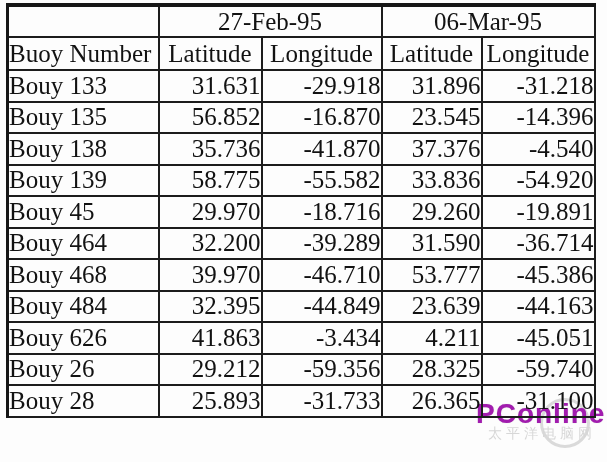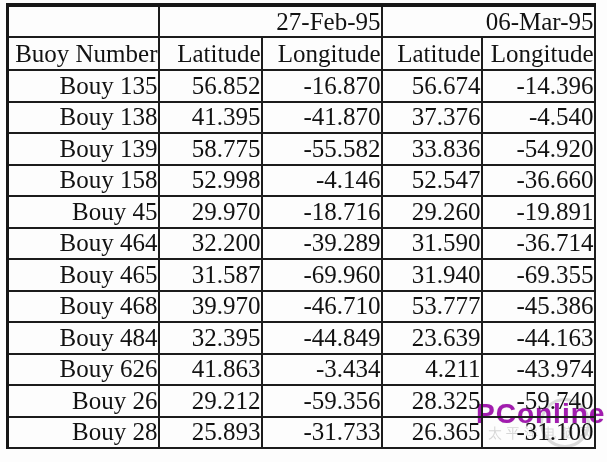--- a/index.html
+++ b/index.html
@@ -75,22 +75,22 @@
     color: #121212;
     padding: 0;
     white-space: nowrap;
     overflow: hidden;
     vertical-align: middle;
     background: transparent;
   }
   tr.dates-row { height: 32px; }
   tr.cols-row  { height: 33px; }
   tbody tr     { height: 31.5px; }
-  .cell-center { text-align: right; }
-  .c-buoy { text-align: right;  padding-left: 5px; }
+  .cell-center { text-align: center; }
+  .c-buoy { text-align: left;  padding-left: 5px; }
   .c-num  { text-align: right; padding-right: 9px; }
 </style>
 </head>
 <body>
 
 <div class="page">
 
   <div class="watermark">
     <div class="wm-circle"></div>
     <div class="wm-brand">PConline</div>
@@ -114,88 +114,81 @@
       <tr class="cols-row">
         <th class="c-buoy">Buoy Number</th>
         <th class="cell-center">Latitude</th>
         <th class="cell-center">Longitude</th>
         <th class="cell-center">Latitude</th>
         <th class="cell-center">Longitude</th>
       </tr>
     </thead>
     <tbody id="rows">
         <tr>
+          <td class="c-buoy">Bouy 133</td>
+          <td class="c-num">31.631</td>
+          <td class="c-num">-29.918</td>
+          <td class="c-num">31.896</td>
+          <td class="c-num">-31.218</td>
+        </tr>
+        <tr>
           <td class="c-buoy">Bouy 135</td>
           <td class="c-num">56.852</td>
           <td class="c-num">-16.870</td>
-          <td class="c-num">56.674</td>
+          <td class="c-num">23.545</td>
           <td class="c-num">-14.396</td>
         </tr>
         <tr>
           <td class="c-buoy">Bouy 138</td>
-          <td class="c-num">41.395</td>
+          <td class="c-num">35.736</td>
           <td class="c-num">-41.870</td>
           <td class="c-num">37.376</td>
           <td class="c-num">-4.540</td>
         </tr>
         <tr>
           <td class="c-buoy">Bouy 139</td>
           <td class="c-num">58.775</td>
           <td class="c-num">-55.582</td>
           <td class="c-num">33.836</td>
           <td class="c-num">-54.920</td>
         </tr>
         <tr>
-          <td class="c-buoy">Bouy 158</td>
-          <td class="c-num">52.998</td>
-          <td class="c-num">-4.146</td>
-          <td class="c-num">52.547</td>
-          <td class="c-num">-36.660</td>
-        </tr>
-        <tr>
           <td class="c-buoy">Bouy 45</td>
           <td class="c-num">29.970</td>
           <td class="c-num">-18.716</td>
           <td class="c-num">29.260</td>
           <td class="c-num">-19.891</td>
         </tr>
         <tr>
           <td class="c-buoy">Bouy 464</td>
           <td class="c-num">32.200</td>
           <td class="c-num">-39.289</td>
           <td class="c-num">31.590</td>
           <td class="c-num">-36.714</td>
         </tr>
         <tr>
-          <td class="c-buoy">Bouy 465</td>
-          <td class="c-num">31.587</td>
-          <td class="c-num">-69.960</td>
-          <td class="c-num">31.940</td>
-          <td class="c-num">-69.355</td>
-        </tr>
-        <tr>
           <td class="c-buoy">Bouy 468</td>
           <td class="c-num">39.970</td>
           <td class="c-num">-46.710</td>
           <td class="c-num">53.777</td>
           <td class="c-num">-45.386</td>
         </tr>
         <tr>
           <td class="c-buoy">Bouy 484</td>
           <td class="c-num">32.395</td>
           <td class="c-num">-44.849</td>
           <td class="c-num">23.639</td>
           <td class="c-num">-44.163</td>
         </tr>
         <tr>
           <td class="c-buoy">Bouy 626</td>
           <td class="c-num">41.863</td>
           <td class="c-num">-3.434</td>
           <td class="c-num">4.211</td>
-          <td class="c-num">-43.974</td>
+          <td class="c-num">-45.051</td>
         </tr>
         <tr>
           <td class="c-buoy">Bouy 26</td>
           <td class="c-num">29.212</td>
           <td class="c-num">-59.356</td>
           <td class="c-num">28.325</td>
           <td class="c-num">-59.740</td>
         </tr>
         <tr>
           <td class="c-buoy">Bouy 28</td>

